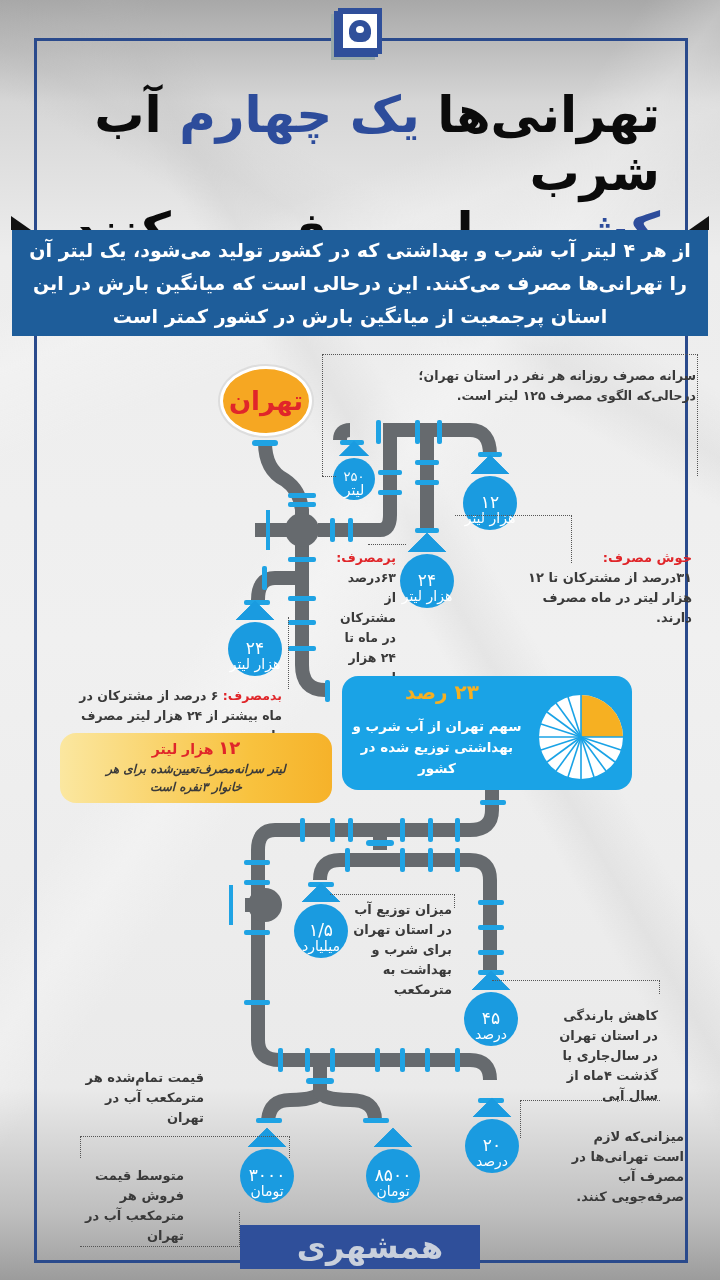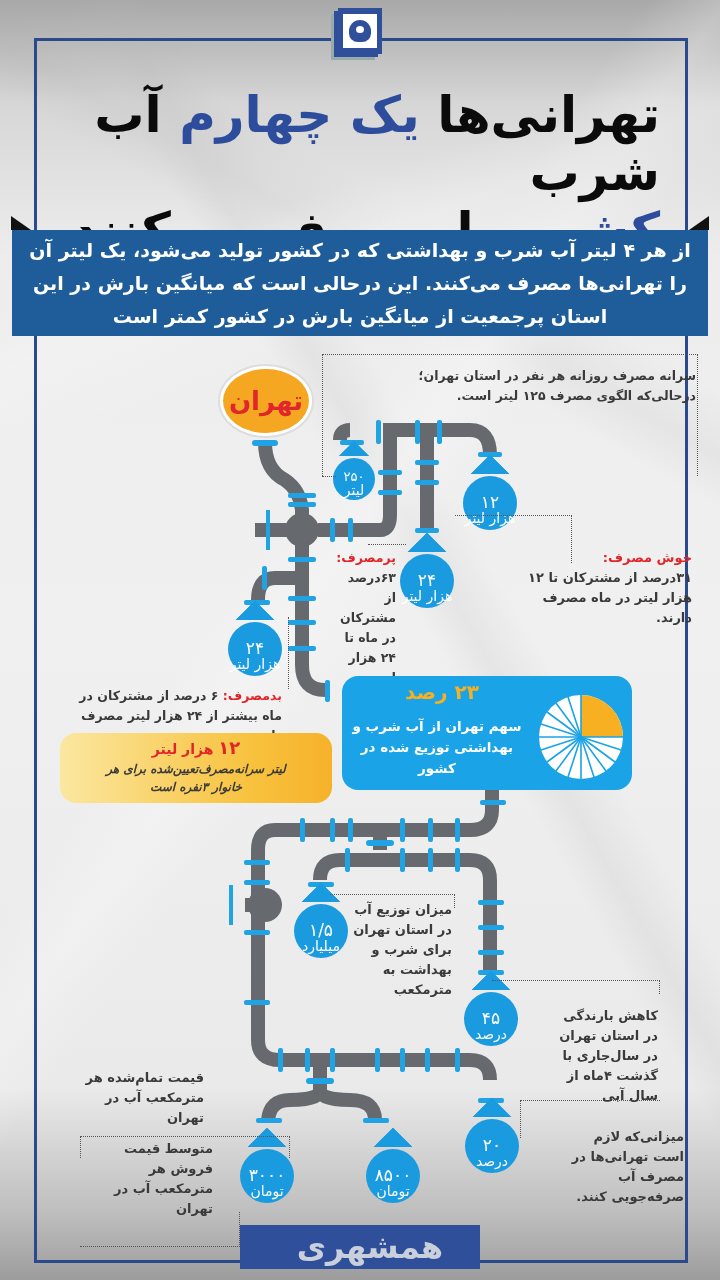--- a/index.html
+++ b/index.html
@@ -251,21 +251,21 @@
     <span>۶۳درصد از مشترکان در ماه تا ۲۴ هزار لیتر مصرف دارند.</span>
   </div>
   <div class="note" style="left:60px; top:686px; width:222px; font-size:12.5px;">
     <span class="red">بدمصرف:</span>
     <span>۶ درصد از مشترکان در ماه بیشتر از ۲۴ هزار لیتر مصرف دارند.</span>
   </div>
   <div class="note" style="left:346px; top:900px; width:106px;">میزان توزیع آب در استان تهران برای شرب و بهداشت به مترمکعب</div>
   <div class="note" style="left:546px; top:1006px; width:112px;">کاهش بارندگی در استان تهران در سال‌جاری با گذشت ۴ماه از سال آبی</div>
   <div class="note" style="left:564px; top:1118px; width:120px;margin-top:9px;">میزانی‌که لازم است تهرانی‌ها در مصرف آب صرفه‌جویی کنند.</div>
   <div class="note" style="left:84px; top:1068px; width:120px;">قیمت تمام‌شده هر مترمکعب آب در تهران</div>
-  <div class="note" style="left:84px; top:1139px; width:100px;margin-left:29px;">متوسط قیمت فروش هر مترمکعب آب در تهران</div>
+  <div class="note" style="left:84px; top:1166px; width:100px;">متوسط قیمت فروش هر مترمکعب آب در تهران</div>
 
   <div class="orange-box">
     <div class="big"><b>۱۲</b> <span>هزار لیتر</span></div>
     <div class="sm" style="padding:0 40px;font-style:italic;">لیتر سرانه‌مصرف‌تعیین‌شده برای هر خانوار ۳نفره است</div>
   </div>
 
   <div class="share-box">
     <div class="pct">۲۳ رصد</div>
     <div class="desc">سهم تهران از آب شرب و بهداشتی توزیع شده در کشور</div>
     <svg class="pie" viewBox="-43 -43 86 86">

